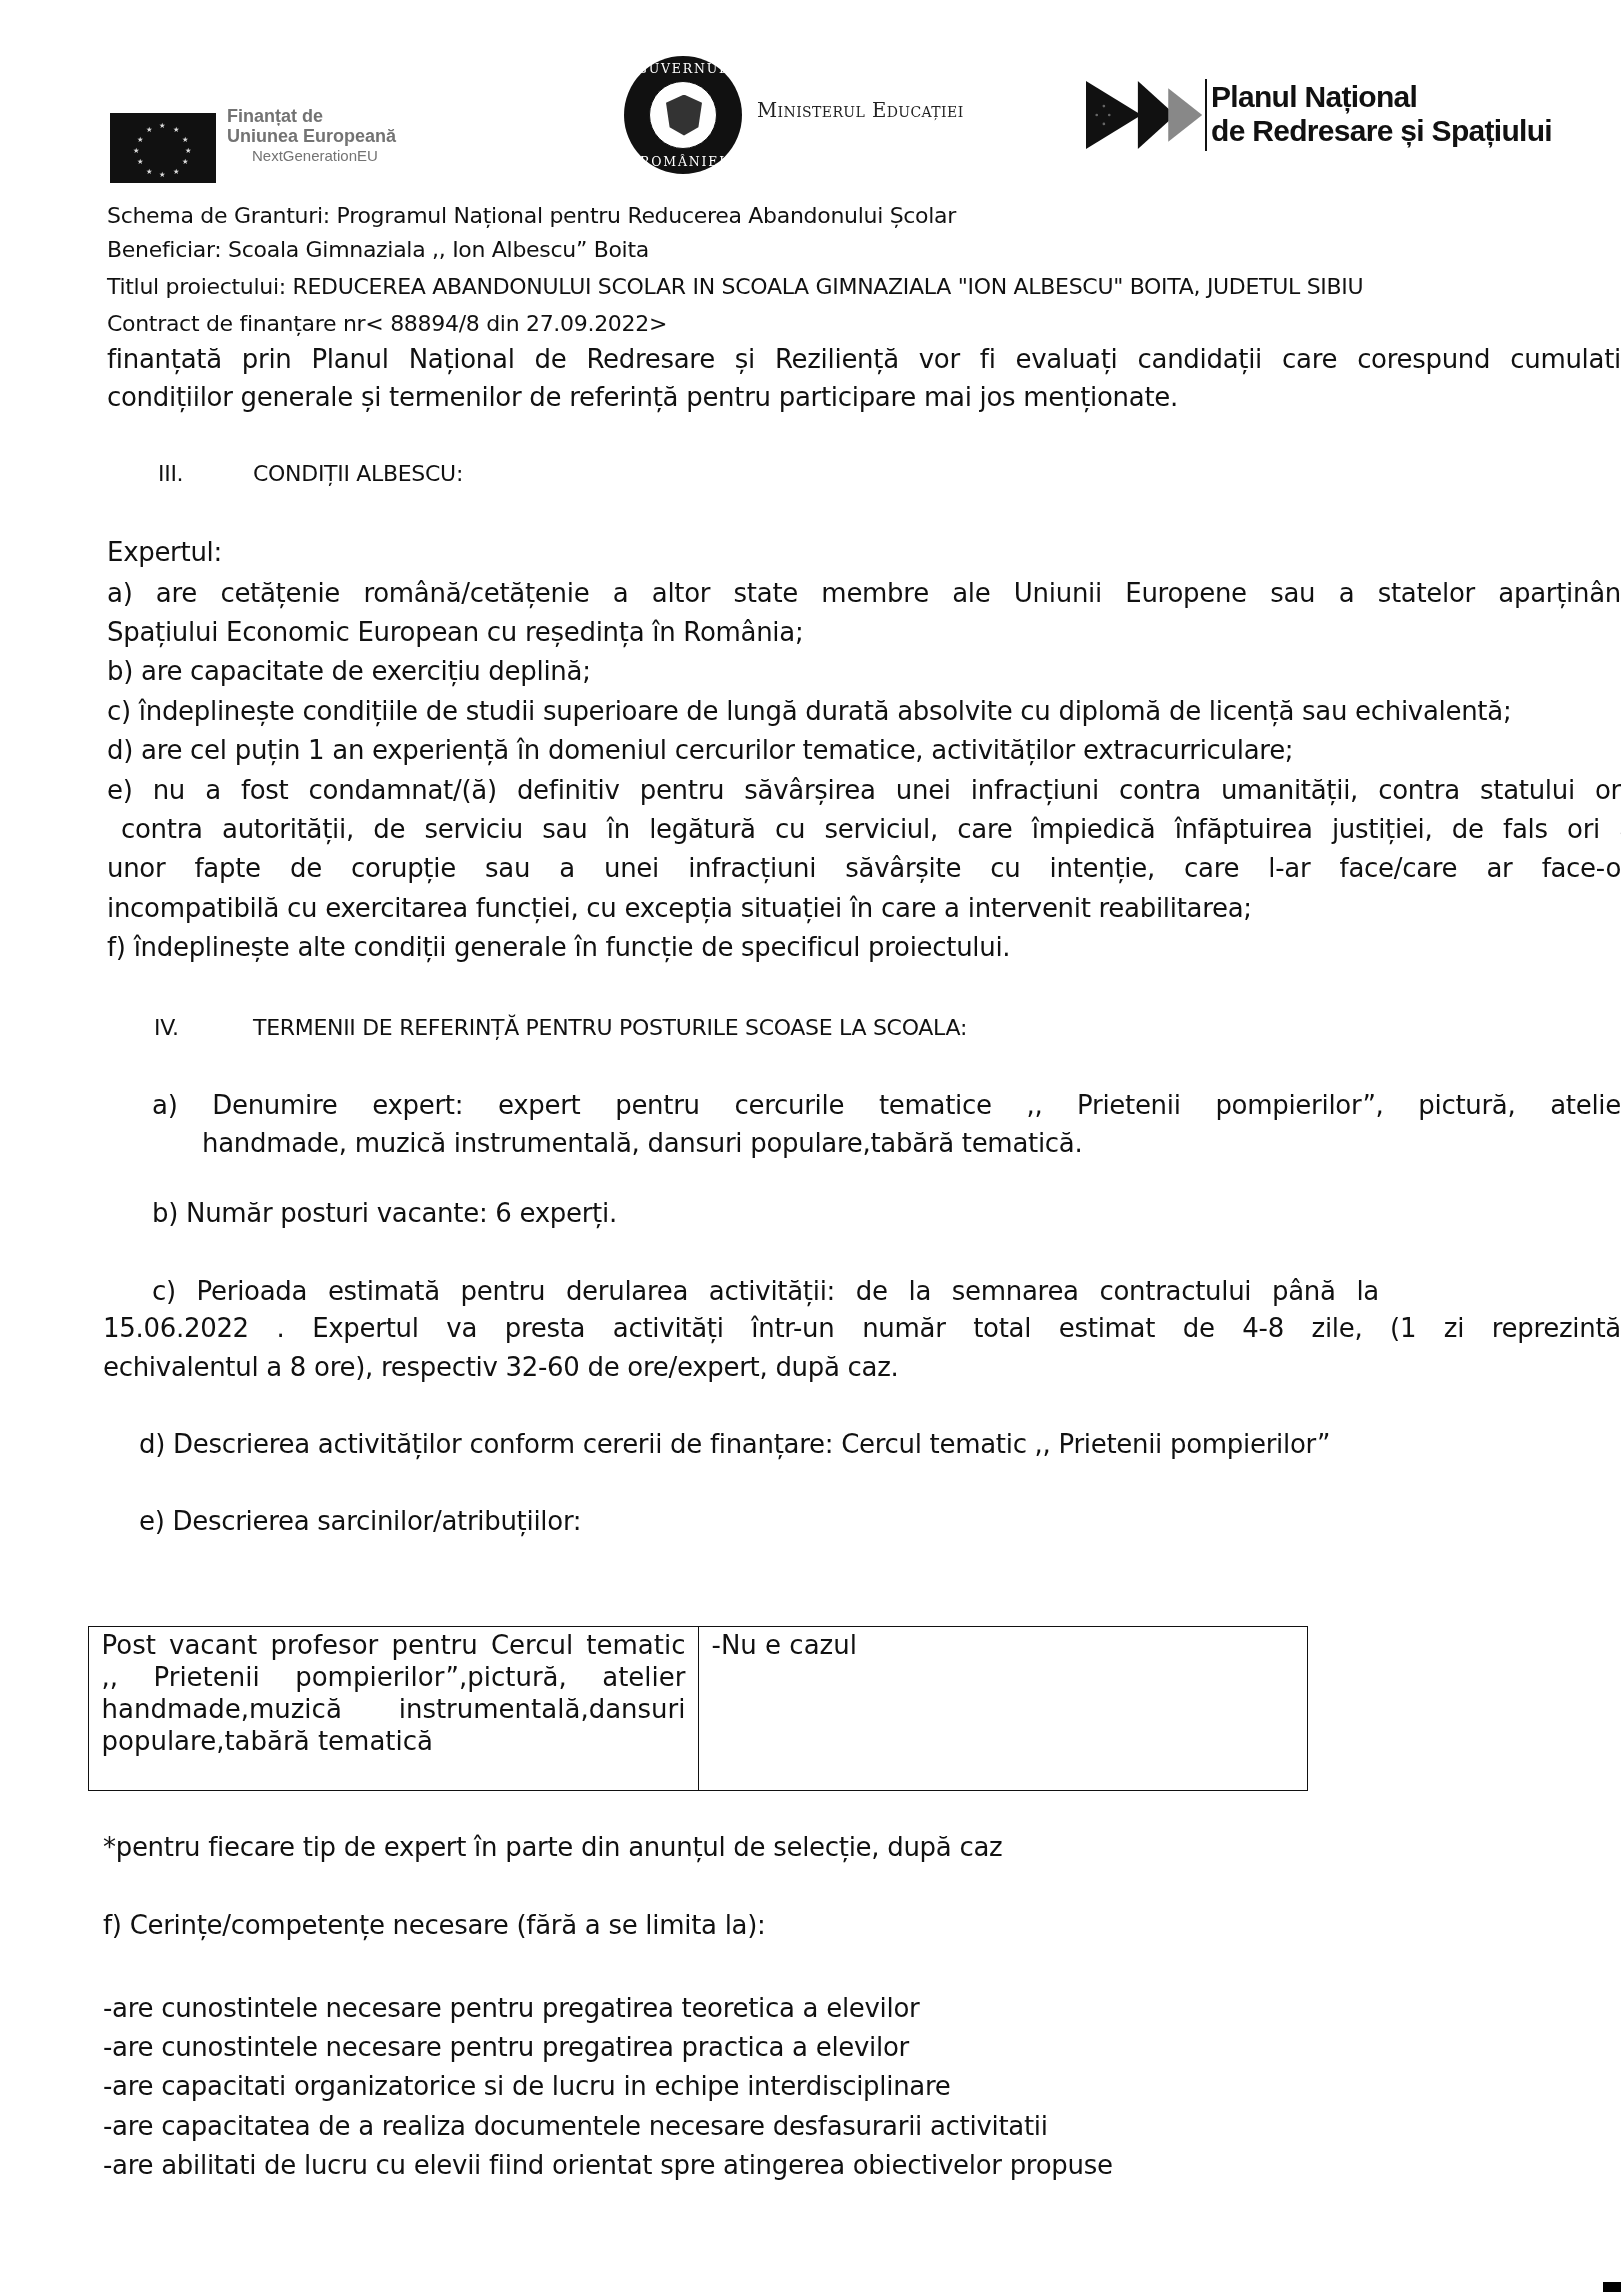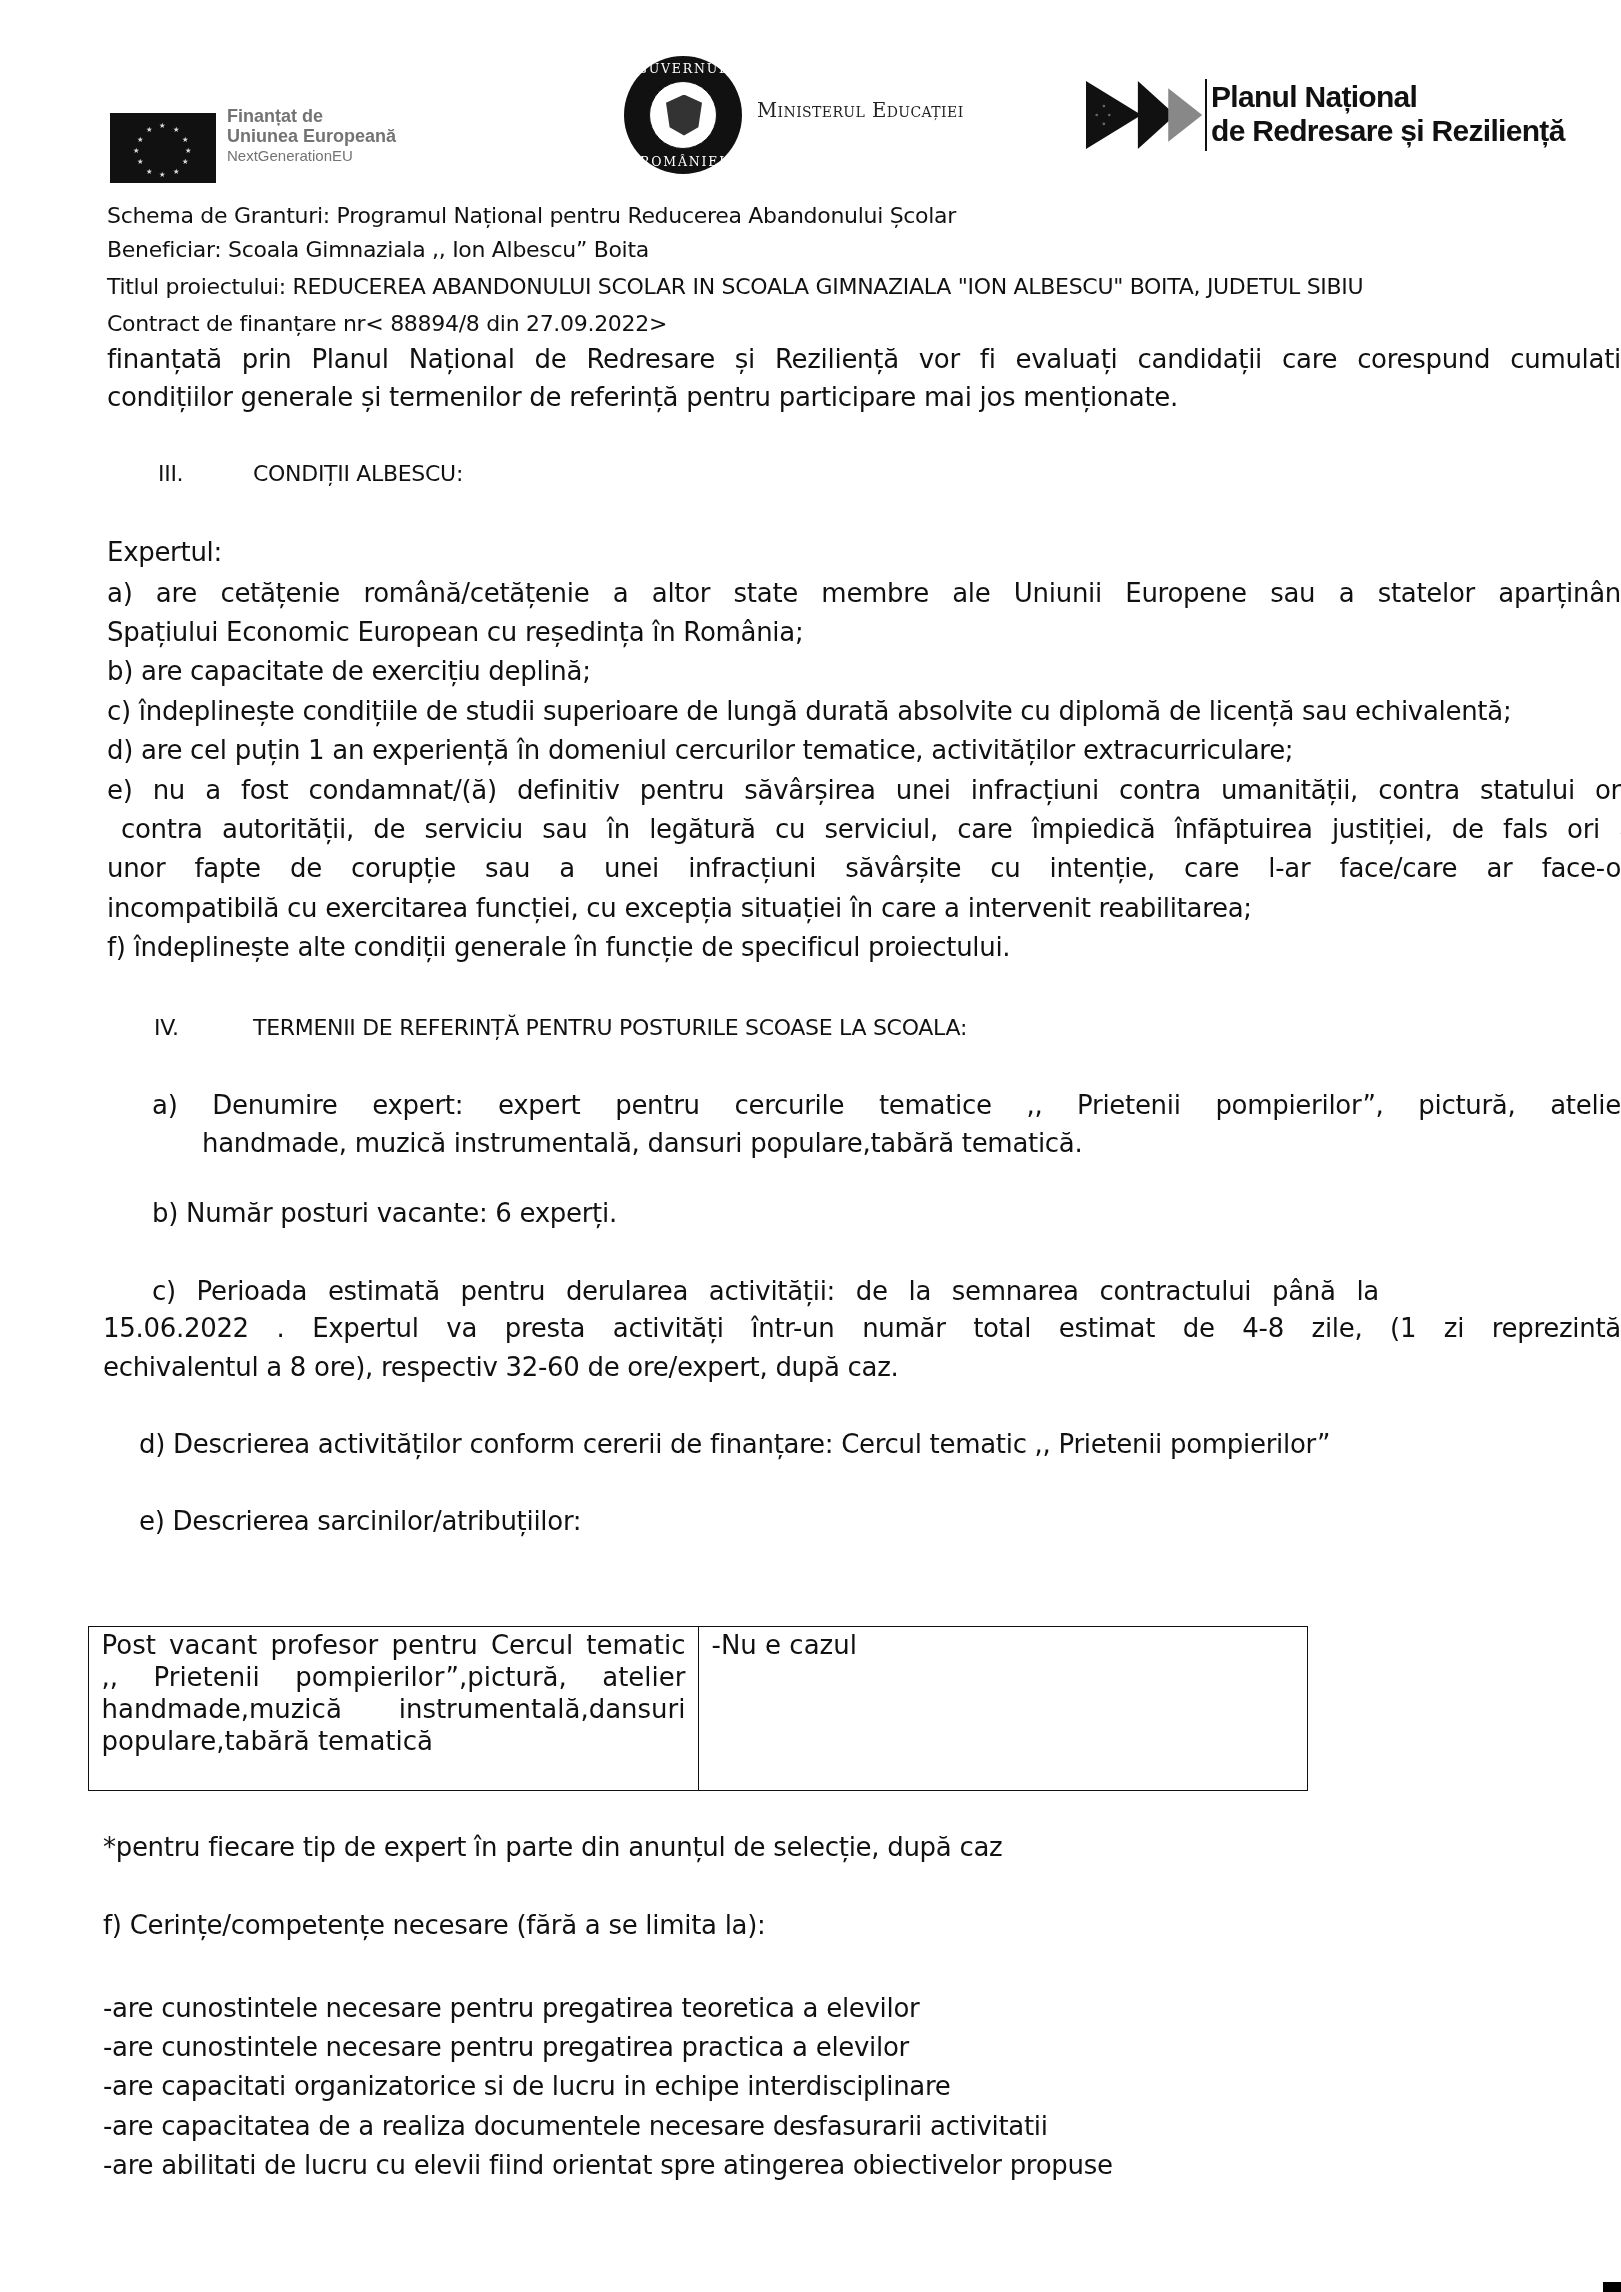--- a/index.html
+++ b/index.html
@@ -5,21 +5,21 @@
   html, body { margin:0; padding:0; background:#ffffff; }
   body { width:1621px; height:2293px; position:relative; overflow:hidden; color:#111; font-family:"DejaVu Sans", sans-serif; }
   .abs { position:absolute; }
   .line { position:absolute; white-space:nowrap; font-size:26px; line-height:30px; letter-spacing:-0.3px; }
   .hdr { font-size:22px; line-height:27px; }
   .just { text-align:justify; text-align-last:justify; white-space:normal; }
   
   .eu-flag { left:110px; top:113px; width:106px; height:70px; background:#111; }
   .eu-flag .star { position:absolute; color:#ddd; font-size:7.2px; line-height:7.2px; }
   .eu-text { left:227px; top:107px; font-family:"Liberation Sans", sans-serif; font-weight:bold; font-size:18px; line-height:19.7px; color:#737373; }
-  .eu-text .small { font-weight:normal; font-size:15px; }
+  .eu-text .small { font-weight:normal; font-size:15px;margin-left:25px; }
   .gov-seal { left:624px; top:56px; width:118px; height:118px; border-radius:50%; background:#111; }
   .gov-seal .inner { position:absolute; left:25px; top:25px; width:68px; height:68px; border-radius:50%; background:#fff; border:1.8px solid #111; box-sizing:border-box; }
   .gov-seal .crest { position:absolute; left:16px; top:12.5px; width:36px; height:41px; background:#333; clip-path:polygon(50% 0,100% 20%,90% 80%,50% 100%,10% 80%,0 20%); }
   .gov-seal .ring-top { position:absolute; top:5.4px; width:100%; text-align:center; color:#fff; font-family:"DejaVu Serif", serif; font-size:12.5px; letter-spacing:1.8px; }
   .gov-seal .ring-bot { position:absolute; bottom:5.4px; width:100%; text-align:center; color:#fff; font-family:"DejaVu Serif", serif; font-size:12.5px; letter-spacing:1.8px; }
   .ministry { left:757px; top:99px; font-family:"DejaVu Serif", serif; font-size:19.7px; letter-spacing:0.4px; color:#222; font-variant:small-caps; }
   .pnrr-icon { left:1086px; top:81px; width:118px; height:68px; }
   .pnrr-bar { left:1205px; top:79px; width:1.8px; height:72px; background:#111; }
   .pnrr-text { left:1211px; top:80px; font-family:"Liberation Sans", sans-serif; font-weight:bold; font-size:30px; line-height:34px; color:#111; letter-spacing:-0.7px; }
   
@@ -68,21 +68,21 @@
   <g fill="#666">
       <circle cx="20" cy="28" r="1.5"></circle>
       <circle cx="26" cy="38" r="1.5"></circle>
       <circle cx="20" cy="48" r="1.5"></circle>
       <circle cx="12" cy="38" r="1.5"></circle>
     </g>
 </svg>
 <div class="abs pnrr-bar"></div>
 <div class="abs pnrr-text">
   <div>Planul Național</div>
-  <div>de Redresare și Reziliență</div>
+  <div>de Redresare și Spațiului</div>
 </div>
 
 <div class="line hdr" style="left:107px;top:202px">Schema de Granturi: Programul Național pentru Reducerea Abandonului Școlar</div>
 <div class="line hdr" style="left:107px;top:236px">Beneficiar: Scoala Gimnaziala ,, Ion Albescu” Boita</div>
 <div class="line hdr" style="left:107px;top:273px">Titlul proiectului: REDUCEREA ABANDONULUI SCOLAR IN SCOALA GIMNAZIALA "ION ALBESCU" BOITA, JUDETUL SIBIU</div>
 <div class="line hdr" style="left:107px;top:310px">Contract de finanțare nr&lt; 88894/8 din 27.09.2022&gt;</div>
 
 <div class="line just" style="left:107px;top:344px;width:1514px">finanțată prin Planul Național de Redresare și Reziliență vor fi evaluați candidații care corespund cumulati</div>
 <div class="line" style="left:107px;top:382px">condițiilor generale și termenilor  de referință pentru participare mai jos menționate.</div>
 

